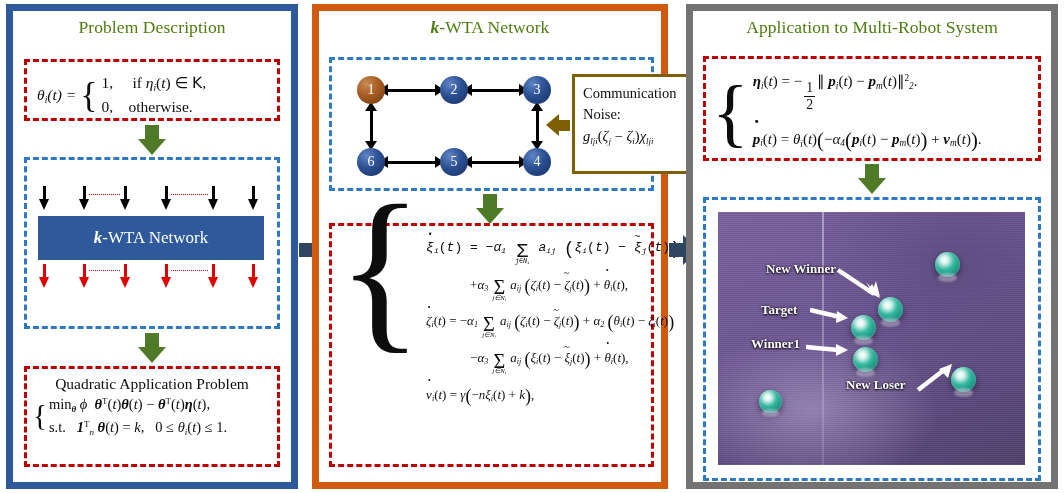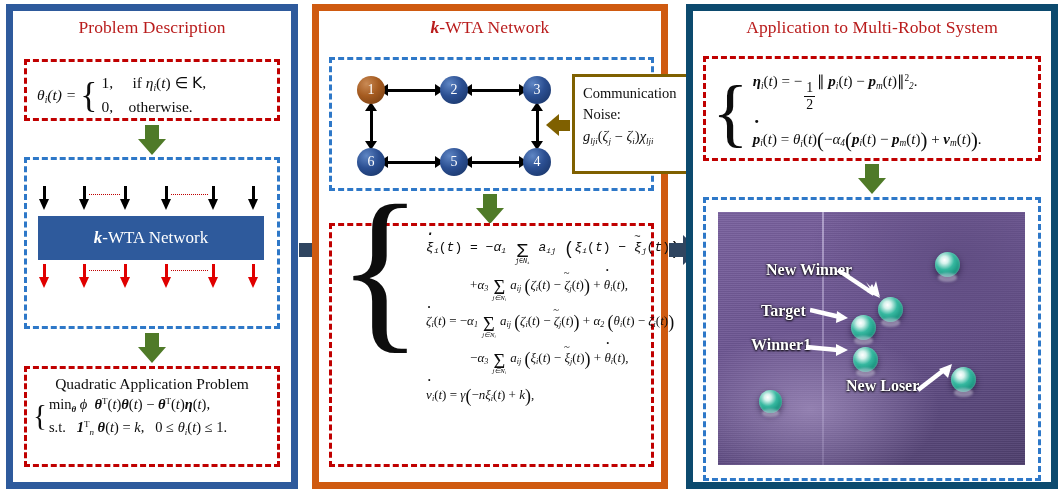--- a/index.html
+++ b/index.html
@@ -9,24 +9,24 @@
     font-family:"Liberation Serif", serif;
     overflow:hidden;
     position:relative;
   }
   .stage{position:relative;width:1064px;height:493px;}
 
   
   .panel{position:absolute;background:#fff;box-sizing:border-box;}
   #panel-problem{left:6px;top:4px;width:292px;height:485px;border:7px solid #2e5a9c;}
   #panel-network{left:312px;top:4px;width:356px;height:485px;border:7px solid #cf5a10;}
-  #panel-application{left:686px;top:4px;width:372px;height:485px;border:7px solid #0c4a6e;}
+  #panel-application{left:686px;top:4px;width:372px;height:485px;border:7px solid #737373;}
 
   .panel-title{
-    text-align:center;font-size:17.5px;color:#b91c1c;
+    text-align:center;font-size:17.5px;color:#4d7c0f;
     margin-top:6px;letter-spacing:.1px;white-space:nowrap;
   }
   .panel-title i{font-style:italic;}
 
   
   .dash-red{border:3.5px dashed #c00000;box-sizing:border-box;background:#fff;}
   .dash-blue{border:3.5px dashed #2e78c8;box-sizing:border-box;background:#fff;}
   .solid-olive{border:3px solid #7f6000;box-sizing:border-box;background:#fff;}
 
   
@@ -103,21 +103,21 @@
        linear-gradient(160deg, #7a629f 0%, #6d5692 38%, #5d4a80 70%, #4e3f6d 100%);
   }
   #photo .seam{position:absolute;top:0;bottom:0;width:2px;
      background:linear-gradient(180deg, rgba(220,210,240,.55), rgba(200,190,225,.22));}
   .robot{position:absolute;border-radius:50%;
      background:
        radial-gradient(circle at 38% 32%, #ffffff 0%, #d6f2ec 16%, #36b8a0 42%, #17907c 72%, #0d6a5c 100%);
      box-shadow:0 3px 6px rgba(20,10,40,.55), 0 0 3px rgba(255,255,255,.35) inset;}
   .robot::after{content:"";position:absolute;left:12%;right:12%;bottom:-18%;height:34%;
      border-radius:50%;background:rgba(225,220,240,.45);filter:blur(1px);}
-  .photo-label{position:absolute;color:#ffffff;font-weight:bold;font-size:16px;
+  .photo-label{position:absolute;color:#ffffff;font-weight:bold;font-size:13px;
      font-family:"Liberation Serif",serif;text-shadow:0 0 3px rgba(0,0,0,.85),0 1px 2px rgba(0,0,0,.9);
      white-space:nowrap;}
   .wh-arrow{position:absolute;}
 </style>
 </head>
 <body>
 
 <div class="stage">
 
   <div class="panel" id="panel-problem">

